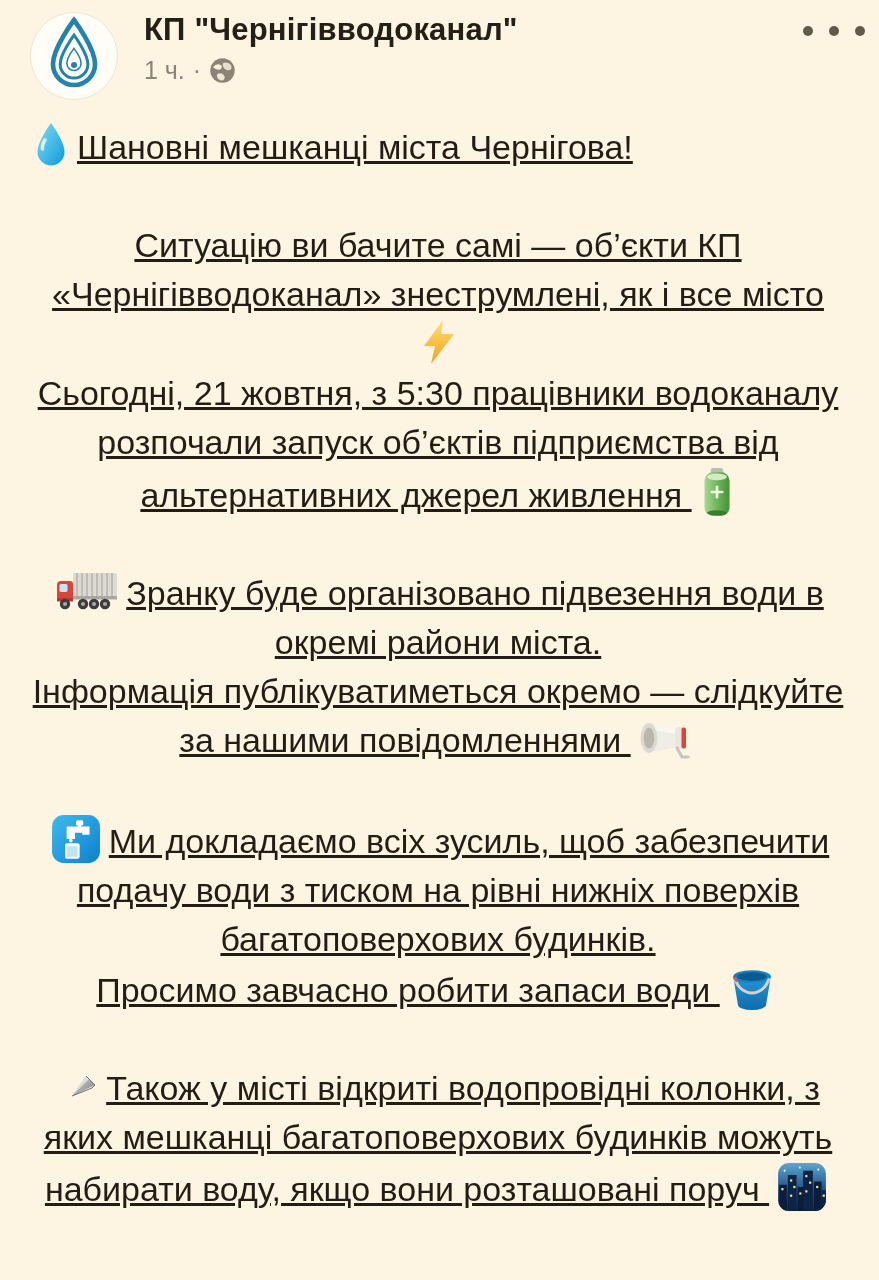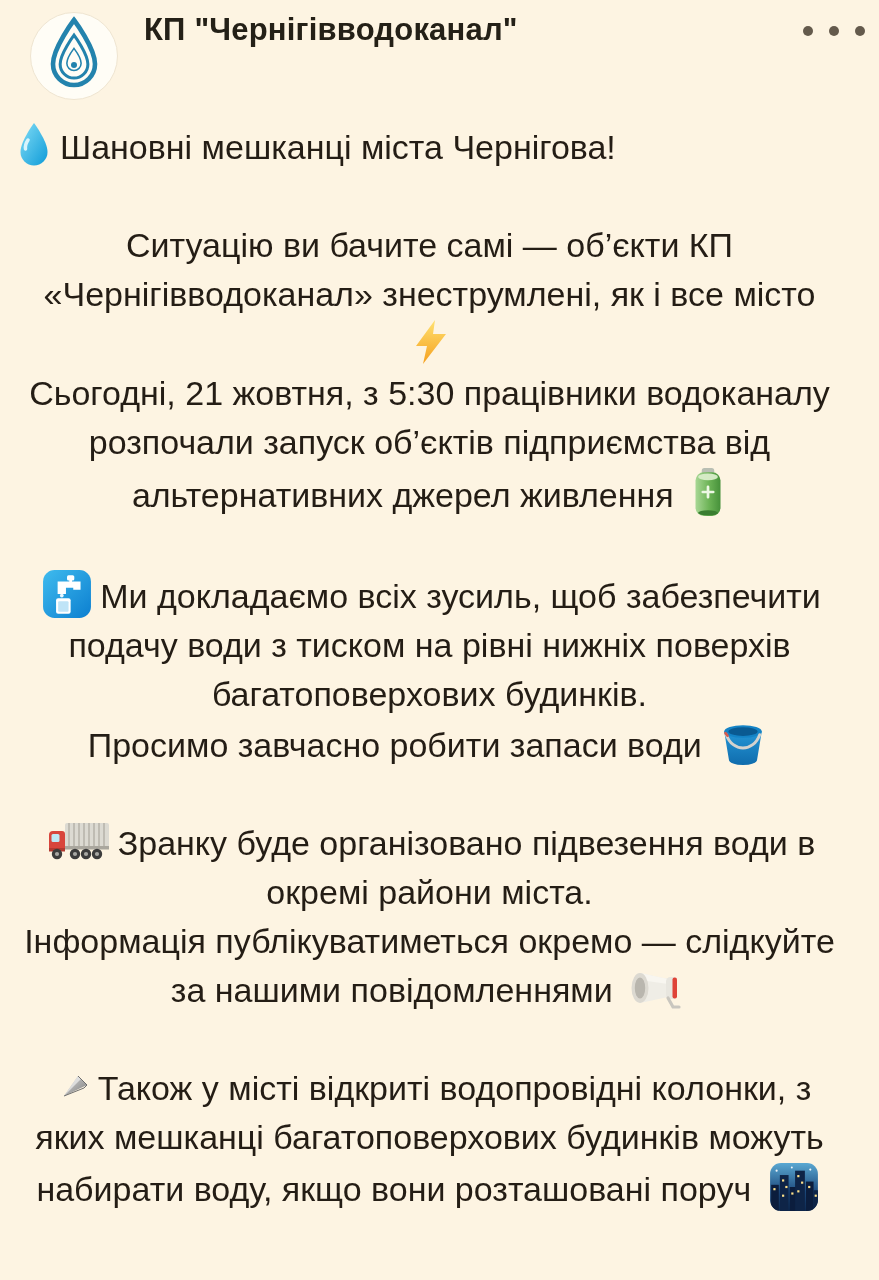--- a/index.html
+++ b/index.html
@@ -18,21 +18,21 @@
   }
   .header-text{margin-left:144px;padding-top:12px;}
   .page-name{
     font-size:31px;font-weight:bold;color:#242017;letter-spacing:.2px;
     display:inline-block;cursor:pointer;
   }
   .meta{margin-top:8px;font-size:25px;color:#8d8376;display:flex;align-items:center;}
   .meta .sep{margin:0 8px;}
   .menu{position:absolute;right:8px;top:20px;display:flex;gap:16px;padding:6px;cursor:pointer;}
   .menu .dot{width:10px;height:10px;border-radius:50%;background:#645a4c;}
-  .content{padding:14px 34px 0 14px;font-size:34px;line-height:49px;color:#241d15;}
+  .content{padding:14px 34px 0 31px;font-size:34px;line-height:49px;color:#241d15;text-decoration:underline;}
   .paragraph + .paragraph{margin-top:49px;text-align:center;}
   .emoji{vertical-align:-9px;margin:0 4px;}
   .emoji-droplet{vertical-align:-7px;margin-right:10px;}
   .emoji-high-voltage{vertical-align:-9px;margin-left:6px;}
   .emoji-battery{vertical-align:-10px;margin-left:10px;}
   .emoji-potable-water{vertical-align:-11px;margin-right:8px;}
   .emoji-bucket{vertical-align:-10px;margin-left:8px;}
   .emoji-lorry{vertical-align:-6px;margin-right:8px;}
   .emoji-loudspeaker{vertical-align:-10px;margin-left:8px;}
   .emoji-pushpin{vertical-align:-2px;margin-left:12px;margin-right:8px;}
@@ -49,20 +49,34 @@
           <path d="M32 4 C32 4 11 32 11 48 a21 21 0 0 0 42 0 C53 32 32 4 32 4 Z"></path>
           <path d="M32 4 C32 4 11 32 11 48 a21 21 0 0 0 42 0 C53 32 32 4 32 4 Z" transform="translate(10.9 16.5) scale(.66)"></path>
           <path d="M32 4 C32 4 11 32 11 48 a21 21 0 0 0 42 0 C53 32 32 4 32 4 Z" transform="translate(21.1 31) scale(.34)"></path>
         </g>
         <circle cx="32" cy="49" r="3" fill="#2383ad"></circle>
       </svg>
     </span>
   </div>
   <div class="header-text">
     <span class="page-name">КП "Чернігівводоканал"</span>
+    <div class="meta">
+      <span>1 ч.</span>
+      <span class="sep">·</span>
+      <span style="display:inline-flex;">
+        <svg width="27" height="27" viewBox="0 0 27 27">
+          <circle cx="13.5" cy="13.5" r="12.2" fill="#8d8376"></circle>
+          <g fill="#f9efdc">
+            <path d="M4 10 q3 -3.5 6.5 -2.5 q3 .8 2.2 3.2 q-.8 2.3 -3.8 2 q-3.4 -.3 -4.9 -2.7Z"></path>
+            <path d="M14 6 q4 -1.5 7 1 q2.4 2 1.4 4.4 q-1.2 2.6 -4.4 1.6 q-3.2 -1 -4 -3.5 q-.6 -2.3 0 -3.5Z" opacity=".85"></path>
+            <path d="M9 16.5 q3.5 -.8 5.5 1.2 q2 2 .8 4.2 q-1.2 2.1 -4 1.3 q-2.8 -.9 -3.3 -3.4 q-.4 -2.2 1 -3.3Z" opacity=".9"></path>
+          </g>
+        </svg>
+      </span>
+    </div>
   </div>
   <div class="menu">
     <span class="dot"></span>
     <span class="dot"></span>
     <span class="dot"></span>
   </div>
 </div>
 
 <div class="content">
     <div class="paragraph"><svg class="emoji emoji-droplet" width="32" height="44" viewBox="0 0 32 44">
@@ -89,47 +103,20 @@
       <stop offset="0" stop-color="#a8d795"></stop>
             <stop offset=".55" stop-color="#6cb356"></stop>
             <stop offset="1" stop-color="#46913a"></stop>
     </linearGradient>
         </defs>
     <rect x="8" y="1" width="12" height="6" rx="2.5" fill="#b9bfb3"></rect>
     <rect x="2" y="5" width="24" height="42" rx="8" fill="url(#g-bat)"></rect>
     <ellipse cx="14" cy="9.5" rx="9.5" ry="3.2" fill="#d9edca" opacity=".95"></ellipse>
     <path d="M14 19 v10 M9 24 h10" stroke="#eef8e5" stroke-width="2.6" stroke-linecap="round"></path>
     <ellipse cx="14" cy="44" rx="9.5" ry="2.6" fill="#3a7d30"></ellipse>
-  </svg></div>
-    <div class="paragraph"><svg class="emoji emoji-potable-water" width="50" height="50" viewBox="0 0 48 48">
-    <defs>
-          <linearGradient id="g-tap" x1="0" y1="0" x2="1" y2="1">
-      <stop offset="0" stop-color="#3fbbee"></stop>
-            <stop offset="1" stop-color="#0c7fd0"></stop>
-    </linearGradient>
-        </defs>
-    <rect x="1" y="1" width="46" height="46" rx="11" fill="url(#g-tap)"></rect>
-    <rect x="24" y="6" width="7" height="5" rx="1.5" fill="#fff"></rect>
-    <rect x="26.2" y="9" width="2.6" height="4" fill="#fff"></rect>
-    <path d="M15 12 h22 v8 h-7 v-2 h-7 v6 h-8 Z" fill="#fff"></path>
-    <rect x="13.5" y="28" width="14" height="15" rx="2" fill="#fff"></rect>
-    <rect x="15.5" y="31" width="10" height="10" rx="1" fill="#bfe4f7"></rect>
-    <circle cx="19" cy="25.5" r="1.8" fill="#eaf7ff"></circle>
-  </svg>Ми докладаємо всіх зусиль, щоб забезпечити подачу води з тиском на рівні нижніх поверхів багатоповерхових будинків.<br>Просимо завчасно робити запаси води <svg class="emoji emoji-bucket" width="48" height="48" viewBox="0 0 46 46">
-    <defs>
-          <linearGradient id="g-buc" x1="0" y1="0" x2="0" y2="1">
-      <stop offset="0" stop-color="#2596d6"></stop>
-            <stop offset="1" stop-color="#0f6cad"></stop>
-    </linearGradient>
-        </defs>
-    <path d="M5 12 L9.5 39 a13.5 5 0 0 0 27 0 L41 12 Z" fill="url(#g-buc)"></path>
-    <ellipse cx="23" cy="12" rx="18" ry="6" fill="#1483c6"></ellipse>
-    <ellipse cx="23" cy="12" rx="14" ry="4.2" fill="#0a5a92"></ellipse>
-    <path d="M7 15 C 13 32, 33 32, 39 15" stroke="#d4d2ce" stroke-width="2.8" fill="none" stroke-linecap="round"></path>
-    <path d="M6.2 13.5 l2 2.5" stroke="#d65a4d" stroke-width="2.5" stroke-linecap="round"></path>
   </svg></div>
     <div class="paragraph"><svg class="emoji emoji-lorry" width="62" height="42" viewBox="0 0 62 42">
     <rect x="17" y="4" width="44" height="26" rx="2" fill="#dcdad2"></rect>
     <path d="M21 4 v26 M26 4 v26 M31 4 v26 M36 4 v26 M41 4 v26 M46 4 v26 M51 4 v26 M56 4 v26" stroke="#b8b5ac" stroke-width="1.6"></path>
     <rect x="17" y="27" width="44" height="3.5" fill="#aaa79e"></rect>
     <path d="M1 16 q0 -4 4 -4 h9 q3 0 3 3 v17 h-16 Z" fill="#d8453c"></path>
     <rect x="3.5" y="15" width="8" height="8" rx="1.5" fill="#bfe8f4"></rect>
     <rect x="1" y="29" width="16" height="3.5" fill="#b23a31"></rect>
     <circle cx="9" cy="35" r="5.2" fill="#3c3c3c"></circle>
         <circle cx="9" cy="35" r="2.1" fill="#a8a8a4"></circle>
@@ -140,20 +127,47 @@
     <circle cx="49" cy="35" r="5.2" fill="#3c3c3c"></circle>
         <circle cx="49" cy="35" r="2.1" fill="#a8a8a4"></circle>
   </svg>Зранку буде організовано підвезення води в окремі райони міста.<br>Інформація публікуватиметься окремо — слідкуйте за нашими повідомленнями <svg class="emoji emoji-loudspeaker" width="54" height="46" viewBox="0 0 54 46">
     <path d="M10 7 L38 13 v18 L10 37 Z" fill="#efede6"></path>
     <path d="M10 7 L38 13 l0 5 L10 14 Z" fill="#f8f6f0"></path>
     <ellipse cx="10" cy="22" rx="8.5" ry="15" fill="#dcd9d1"></ellipse>
     <ellipse cx="10" cy="22" rx="5.2" ry="10.5" fill="#b9b6ae"></ellipse>
     <rect x="36" y="11" width="11" height="22" rx="4.5" fill="#e8e6df"></rect>
     <rect x="42.5" y="11.5" width="4.5" height="21" rx="2" fill="#df4338"></rect>
     <path d="M38 32 l5 9 h6" stroke="#c9c6bf" stroke-width="3.2" fill="none" stroke-linecap="round"></path>
+  </svg></div>
+    <div class="paragraph"><svg class="emoji emoji-potable-water" width="50" height="50" viewBox="0 0 48 48">
+    <defs>
+          <linearGradient id="g-tap" x1="0" y1="0" x2="1" y2="1">
+      <stop offset="0" stop-color="#3fbbee"></stop>
+            <stop offset="1" stop-color="#0c7fd0"></stop>
+    </linearGradient>
+        </defs>
+    <rect x="1" y="1" width="46" height="46" rx="11" fill="url(#g-tap)"></rect>
+    <rect x="24" y="6" width="7" height="5" rx="1.5" fill="#fff"></rect>
+    <rect x="26.2" y="9" width="2.6" height="4" fill="#fff"></rect>
+    <path d="M15 12 h22 v8 h-7 v-2 h-7 v6 h-8 Z" fill="#fff"></path>
+    <rect x="13.5" y="28" width="14" height="15" rx="2" fill="#fff"></rect>
+    <rect x="15.5" y="31" width="10" height="10" rx="1" fill="#bfe4f7"></rect>
+    <circle cx="19" cy="25.5" r="1.8" fill="#eaf7ff"></circle>
+  </svg>Ми докладаємо всіх зусиль, щоб забезпечити подачу води з тиском на рівні нижніх поверхів багатоповерхових будинків.<br>Просимо завчасно робити запаси води <svg class="emoji emoji-bucket" width="48" height="48" viewBox="0 0 46 46">
+    <defs>
+          <linearGradient id="g-buc" x1="0" y1="0" x2="0" y2="1">
+      <stop offset="0" stop-color="#2596d6"></stop>
+            <stop offset="1" stop-color="#0f6cad"></stop>
+    </linearGradient>
+        </defs>
+    <path d="M5 12 L9.5 39 a13.5 5 0 0 0 27 0 L41 12 Z" fill="url(#g-buc)"></path>
+    <ellipse cx="23" cy="12" rx="18" ry="6" fill="#1483c6"></ellipse>
+    <ellipse cx="23" cy="12" rx="14" ry="4.2" fill="#0a5a92"></ellipse>
+    <path d="M7 15 C 13 32, 33 32, 39 15" stroke="#d4d2ce" stroke-width="2.8" fill="none" stroke-linecap="round"></path>
+    <path d="M6.2 13.5 l2 2.5" stroke="#d65a4d" stroke-width="2.5" stroke-linecap="round"></path>
   </svg></div>
     <div class="paragraph"><svg class="emoji emoji-pushpin" width="30" height="30" viewBox="0 0 30 30">
     <defs>
           <linearGradient id="g-pin" x1="0" y1="0" x2="1" y2="1">
       <stop offset="0" stop-color="#d8d8d8"></stop>
             <stop offset="1" stop-color="#7e7e7e"></stop>
     </linearGradient>
         </defs>
     <path d="M4 24 L18 4 L27 13 Z" fill="url(#g-pin)"></path>
     <path d="M4 24 L18 4 l3 3 Z" fill="#efefef" opacity=".7"></path>

